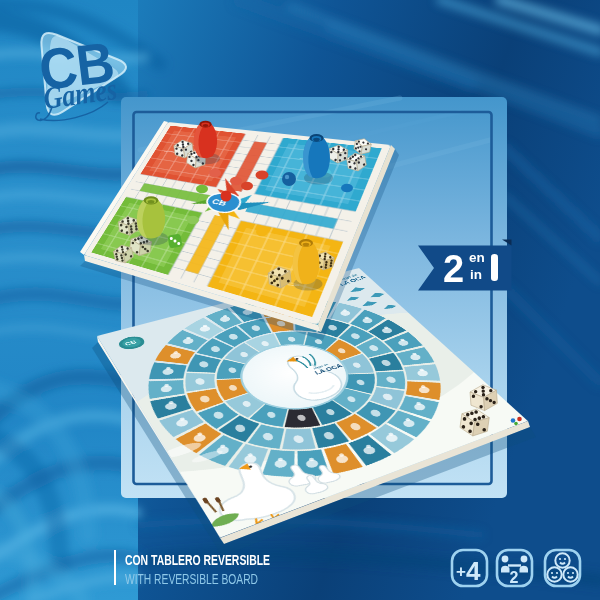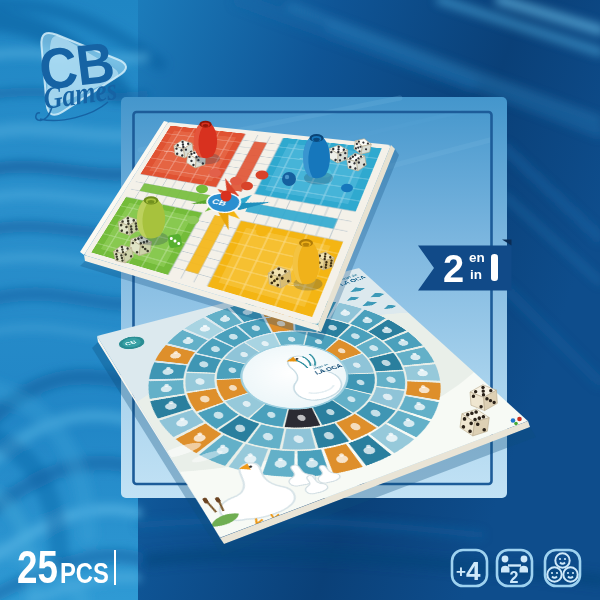--- a/index.html
+++ b/index.html
@@ -674,26 +674,27 @@
 
 <svg class="abs" width="120" height="70" viewBox="0 0 120 70" style="left:405px;top:228px">
 <path d="M97 11.5 L106.5 17.5 L106.5 11.5 Z" fill="#0a2c55"></path>
 <path d="M13 17.5 L106.5 17.5 L106.5 62.5 L13 62.5 L29 40 Z" fill="#114a88"></path>
 <text x="38" y="54" font-size="38" font-weight="bold" fill="#ffffff">2</text>
 <text x="64" y="34" font-size="13.5" font-weight="bold" fill="#ffffff">en</text>
 <text x="65" y="51" font-size="13.5" font-weight="bold" fill="#ffffff">in</text>
 <rect x="86" y="26" width="7" height="27" rx="3.2" fill="#ffffff"></rect>
 </svg>
 
-<div class="abs" style="left:17px;top:540px;color:#fff;white-space:nowrap;">
-<span style="display:inline-block;font-size:46px;font-weight:bold;transform:scale(0.80,1);transform-origin:0 50%;">25</span><span style="display:inline-block;font-size:29px;font-weight:bold;transform:scale(0.82,1);transform-origin:0 50%;margin-left:-8px;">PCS</span>
+
+<div class="abs" style="left:114px;top:550px;width:2px;height:35px;background:#ffffff;"></div>
+
+<div class="abs" style="left:125px;top:552px;">
+<div style="font-size:14px;font-weight:bold;color:#ffffff;transform:scale(0.744,1);transform-origin:0 50%;white-space:nowrap;">CON TABLERO REVERSIBLE</div>
+<div style="font-size:14px;color:#8fc9e9;margin-top:3px;transform:scale(0.734,1);transform-origin:0 50%;white-space:nowrap;">WITH REVERSIBLE BOARD</div>
 </div>
-
-<div class="abs" style="left:114px;top:550px;width:2px;height:35px;background:#ffffff;"></div>
-
 
 <svg class="abs" width="150" height="50" viewBox="0 0 150 50" style="left:445px;top:546px">
 <g fill="none" stroke="#9ed2f0" stroke-width="2.6">
 <rect x="7" y="4" width="35" height="36" rx="11"></rect>
 <rect x="52" y="4" width="35" height="36" rx="11"></rect>
 <rect x="100" y="4" width="35" height="36" rx="11"></rect>
 </g>
 <text x="11" y="31" font-size="17" font-weight="bold" fill="#cfe9fa">+</text>
 <text x="21" y="34" font-size="26" font-weight="bold" fill="#cfe9fa">4</text>
 <g stroke="#cfe9fa" stroke-width="2.4" fill="#cfe9fa">

